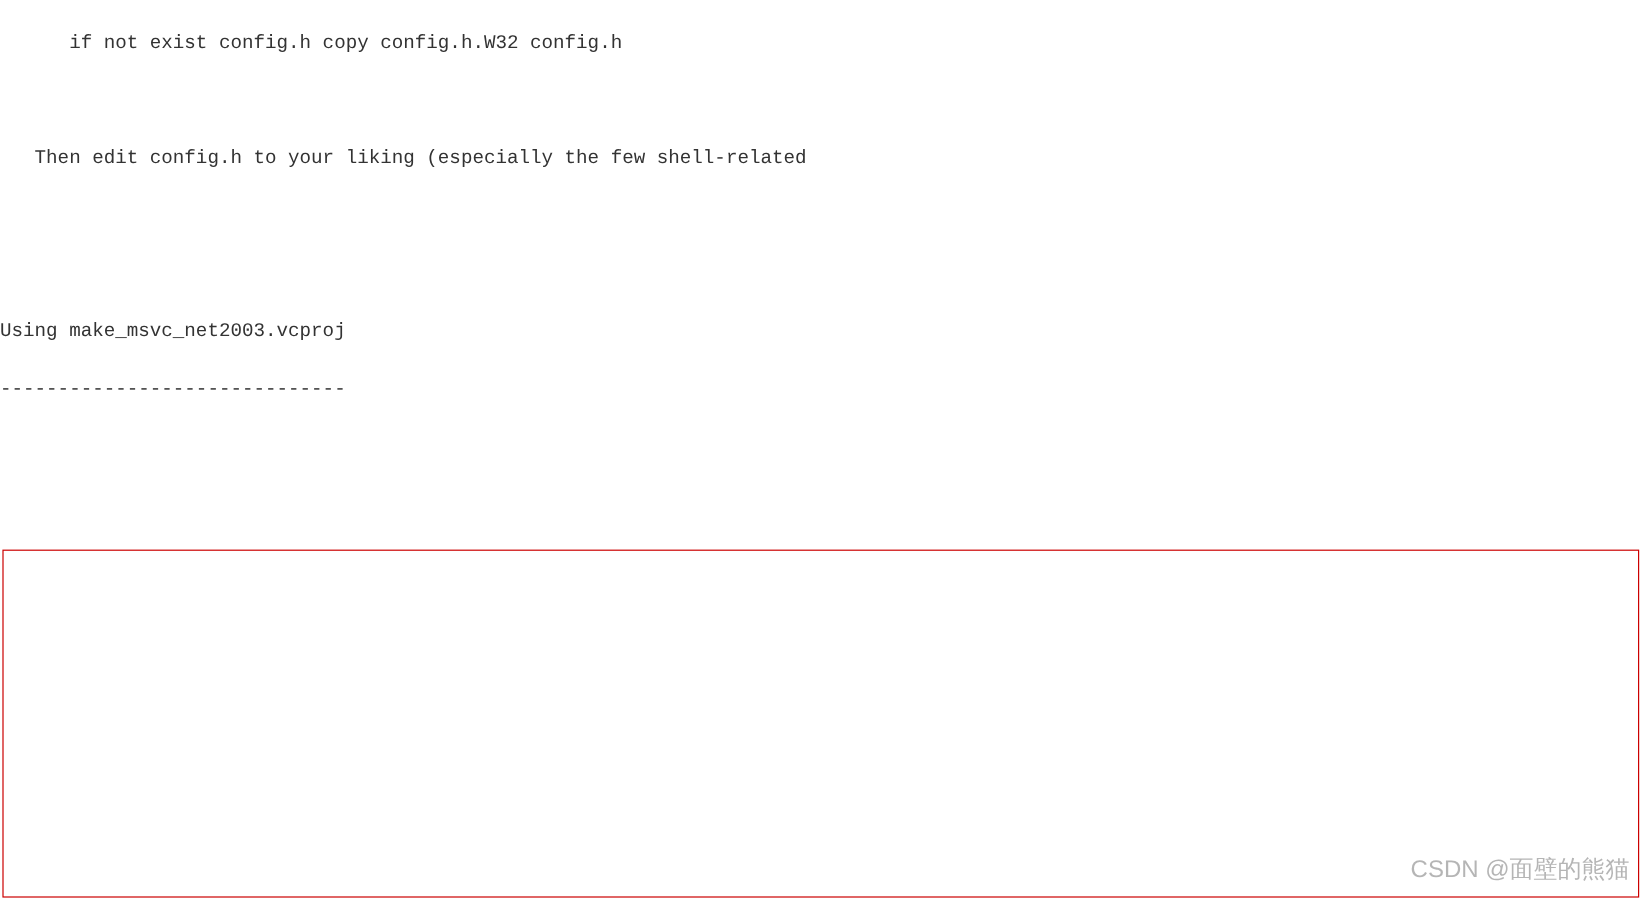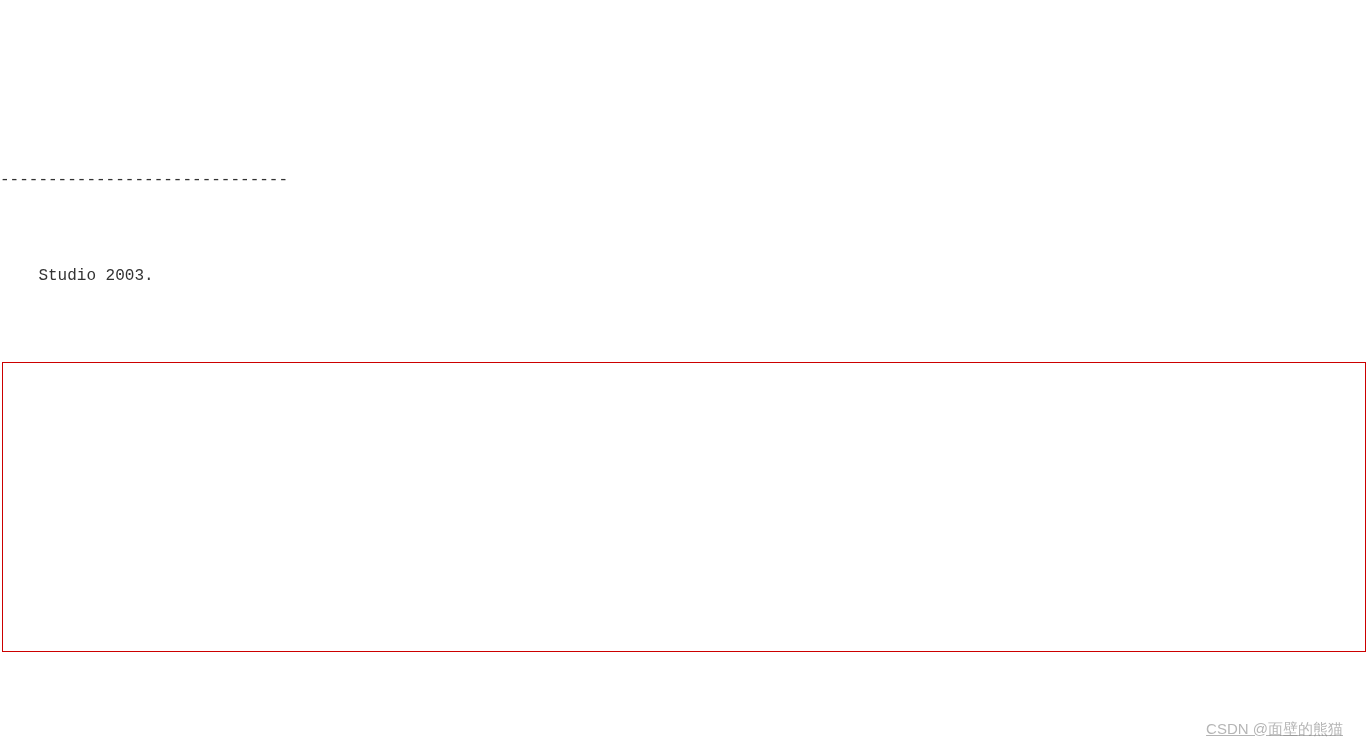--- a/index.html
+++ b/index.html
@@ -21,37 +21,38 @@
     }
     .red-box {
       border: 1.5px solid #cc0000;
       margin: 2px;
       padding: 0;
       position: relative;
     }
     .watermark {
       position: fixed;
       bottom: 10px;
-      right: 25px;
+      right: 10px;
       color: rgba(120, 120, 120, 0.55);
       font-family: "Microsoft YaHei", Arial, sans-serif;
-      font-size: 15px;
-      text-decoration: underline;
+      font-size: 20px;
     }
   </style>
 </head>
 <body>
 
 <div class="content">
+<div class="line">      if not exist config.h copy config.h.W32 config.h</div>
+<div class="line"> </div>
+<div class="line">   Then edit config.h to your liking (especially the few shell-related</div>
 <div class="line"> </div>
 <div class="line"> </div>
-<div class="line"> </div>
+<div class="line">Using make_msvc_net2003.vcproj</div>
 <div class="line">------------------------------</div>
 <div class="line"> </div>
-<div class="line">    Studio 2003.</div>
 <div class="line"> </div>
 <div class="red-box">
 <div class="line"> </div>
 
 
 
 
 
 
 

